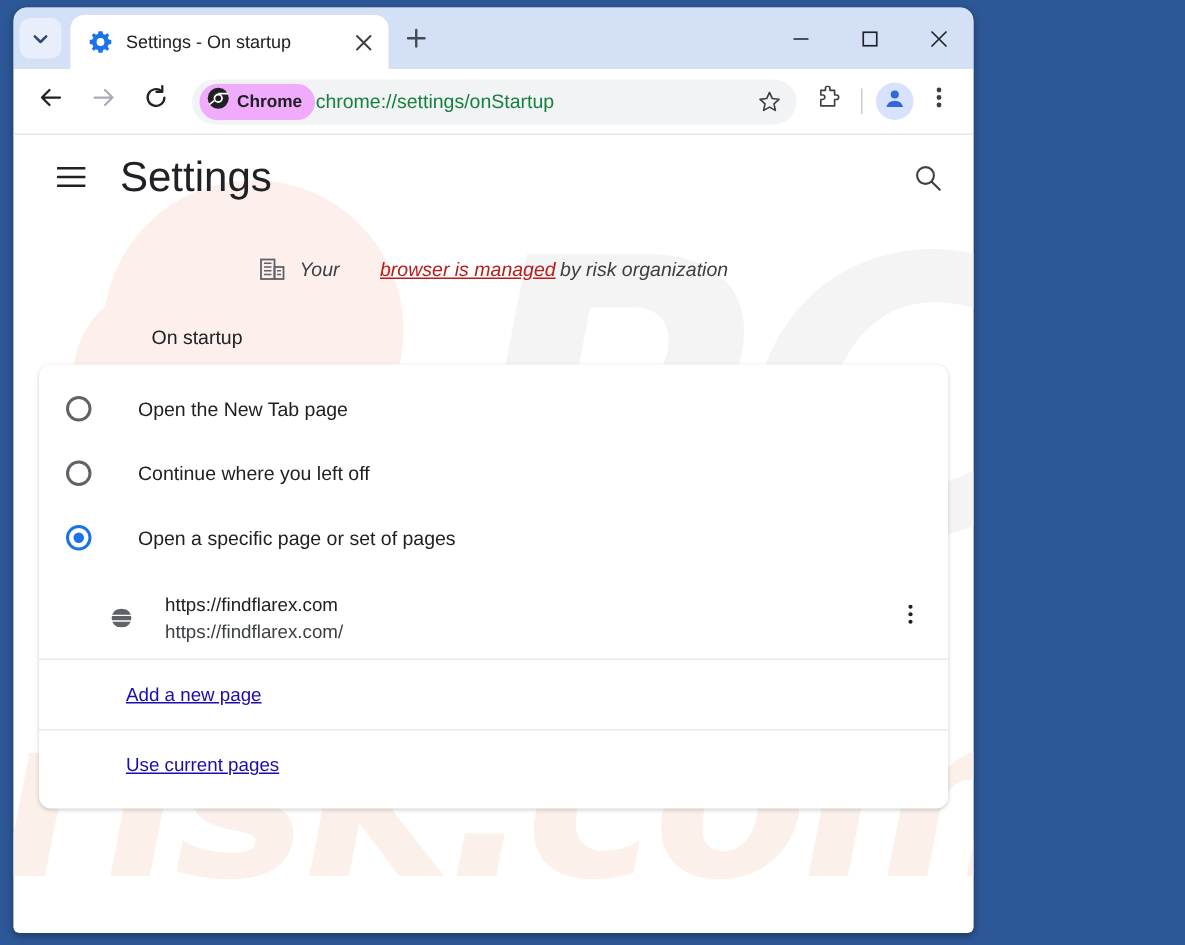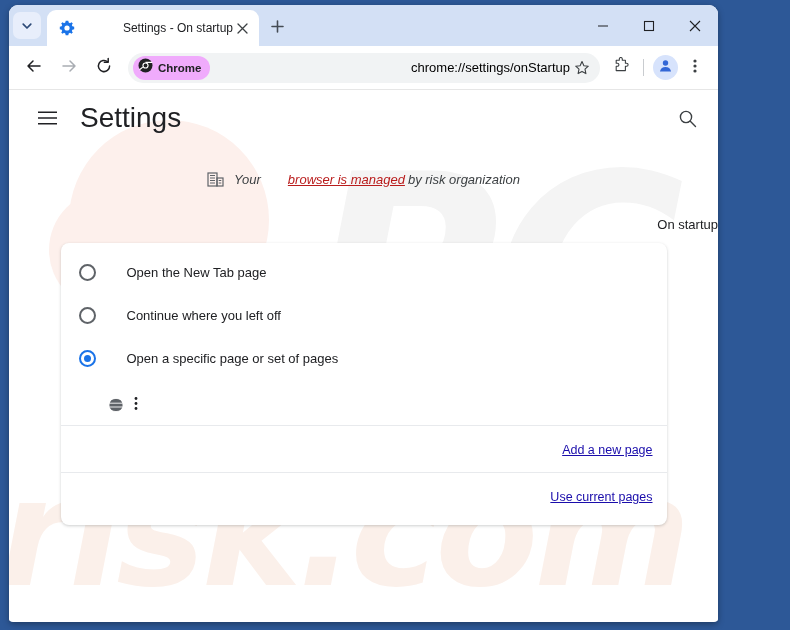--- a/index.html
+++ b/index.html
@@ -10,27 +10,26 @@
     background: #2d5897;
     font-family: "Liberation Sans", sans-serif;
     overflow: hidden;
   }
 
   
   #window-frame {
     position: absolute;
     left: 9px;
     top: 5px;
-    width: 709px;
+    width: 640px;
     height: 617px;
     background: #ffffff;
     border-radius: 9px 9px 4px 4px;
     overflow: hidden;
     box-shadow: 0 2px 6px rgba(0,0,0,0.35);
-    text-align: right;
   }
 
   
   #tab-strip {
     position: relative;
     height: 41px;
     background: #d3e0f5;
   }
   #tab-search-button {
     position: absolute;
@@ -122,22 +121,21 @@
   }
   #chrome-chip-label {
     font-size: 11.5px;
     font-weight: bold;
     color: #202124;
     margin-left: 5px;
   }
   #omnibox-url {
     flex: 1 1 auto;
     font-size: 13px;
-    color: #000000;
-    margin-left: 12px;
+    color: #15803d;
     white-space: nowrap;
     overflow: hidden;
   }
   #bookmark-star {
     width: 24px; height: 24px;
     display: flex; align-items: center; justify-content: center;
     flex: 0 0 auto;
   }
   .tb-btn {
     width: 30px; height: 30px;
@@ -528,20 +526,24 @@
 
       <div id="startup-pages-list">
         <div class="page-row">
           <span class="page-favicon">
             <svg width="16" height="16" viewBox="0 0 16 16">
               <circle cx="8" cy="8" r="6.6" fill="#5f6368"></circle>
               <path d="M8 1.4 A9 6.6 0 0 0 8 14.6 A9 6.6 0 0 0 8 1.4 Z" fill="none" stroke="#ffffff" stroke-width="0.9"></path>
               <path d="M1.6 6.2 L14.4 6.2 M1.6 10 L14.4 10" stroke="#ffffff" stroke-width="0.9"></path>
             </svg>
           </span>
+          <span class="page-text">
+            <div class="page-title">https://findflarex.com</div>
+            <div class="page-url">https://findflarex.com/</div>
+          </span>
           <span class="page-menu">
             <span>
               <svg width="4" height="15" viewBox="0 0 4 15">
                 <circle cx="2" cy="2.5" r="1.4" fill="#202124"></circle>
                 <circle cx="2" cy="7.5" r="1.4" fill="#202124"></circle>
                 <circle cx="2" cy="12.5" r="1.4" fill="#202124"></circle>
               </svg>
             </span>
           </span>
         </div>

